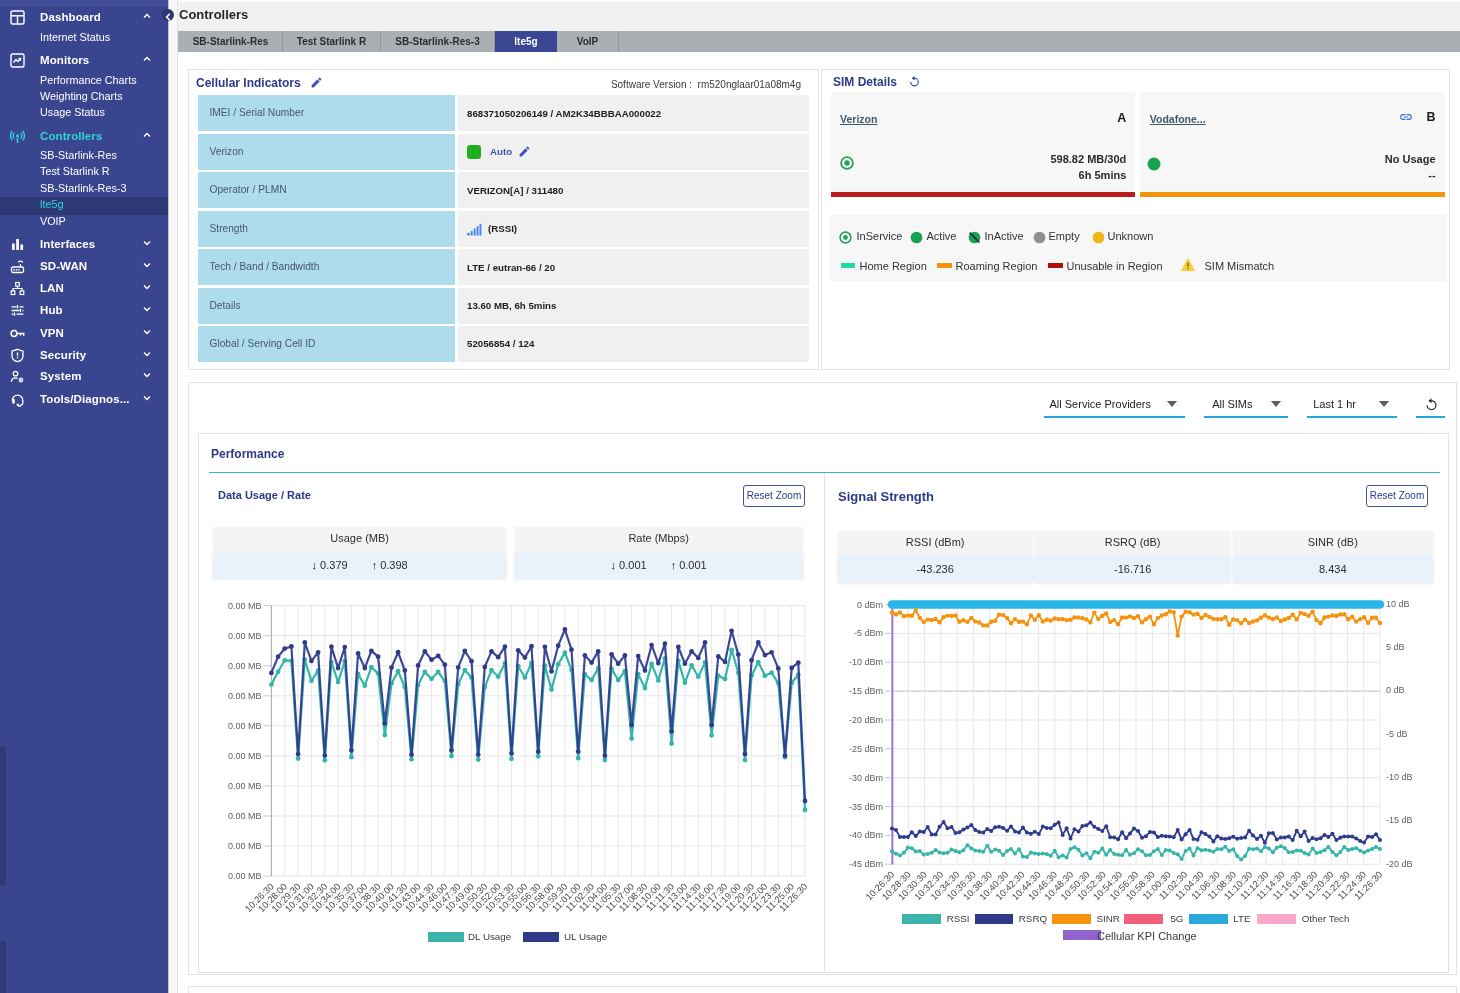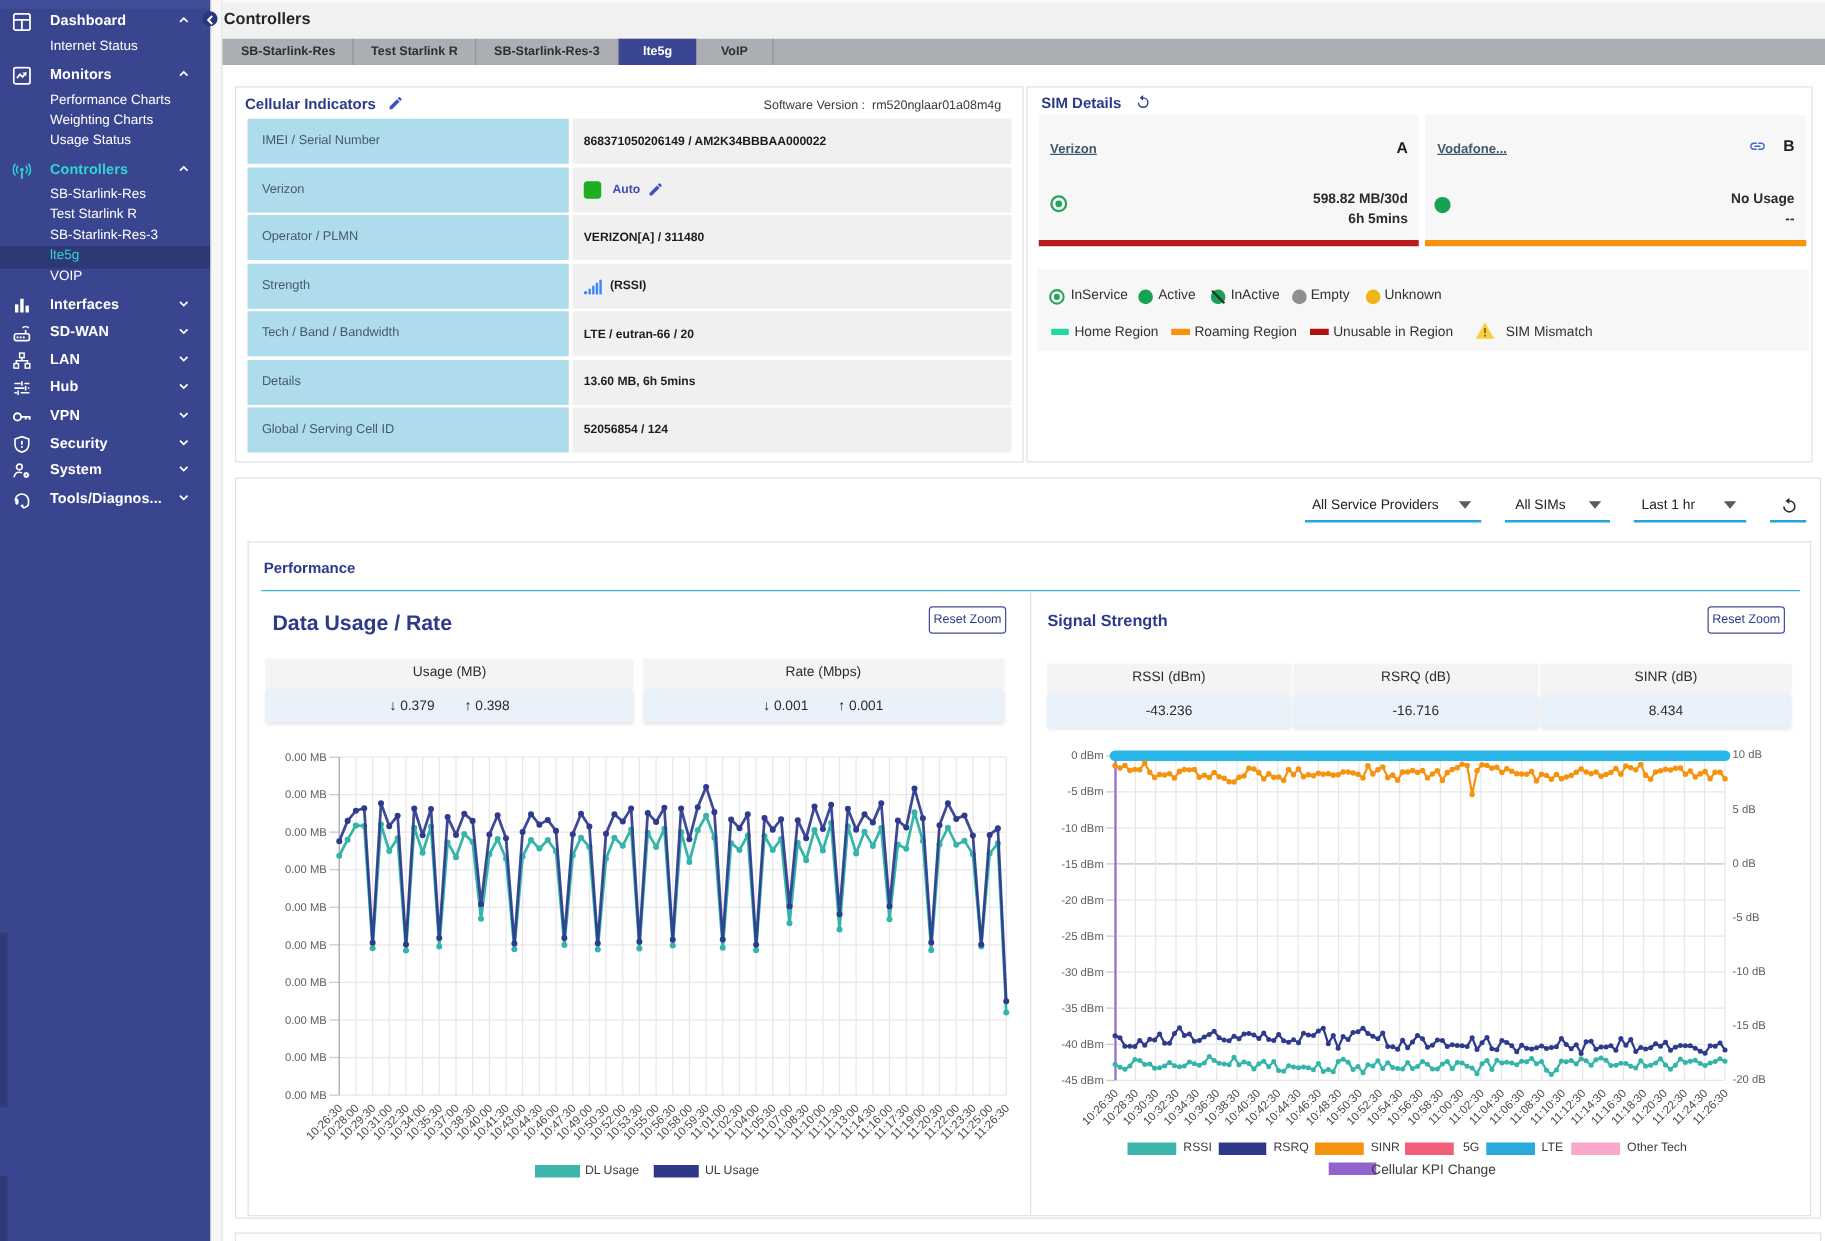--- a/index.html
+++ b/index.html
@@ -383,21 +383,21 @@
       <svg style="position:absolute;left:8px;top:5px;" width="15" height="15" viewBox="0 0 24 24">
           <path d="M12 5V2L7 6l5 4V7a6 6 0 1 1-6 6H4a8 8 0 1 0 8-8z" fill="#2b2b2b"></path>
         </svg>
     </div>
 
     <div style="position:absolute;left:9px;top:50px;width:1251px;height:540px;border:1px solid #e2e2e2;background:#fff;">
       <div class="ptitle" style="left:12px;top:13px;">Performance</div>
       <div style="position:absolute;left:10px;top:38px;width:1231px;height:0;border-top:1.5px solid #2fb9cf;"></div>
       <div style="position:absolute;left:624.5px;top:39px;width:0;height:500px;border-left:1px solid #e2e2e2;"></div>
 
-      <div class="ptitle" style="left:19px;top:55px;font-size:17px;">Data Usage / Rate</div>
+      <div class="ptitle" style="left:19px;top:55px;font-size:11px;">Data Usage / Rate</div>
       <div class="rzoom" style="left:544px;top:51px;">Reset Zoom</div>
       <div class="sthead" style="left:14.3px;top:93px;width:292.7px;">Usage (MB)</div>
       <div class="sthead" style="left:315.6px;top:93px;width:288.1px;">Rate (Mbps)</div>
       <div class="stval" style="left:14.3px;top:117.6px;width:292.7px;"><span style="font-weight:700;color:#111;">↓</span> 0.379<span style="display:inline-block;width:24px;"></span><span style="font-weight:700;color:#111;">↑</span> 0.398</div>
       <div class="stval" style="left:315.6px;top:117.6px;width:288.1px;"><span style="font-weight:700;color:#111;">↓</span> 0.001<span style="display:inline-block;width:24px;"></span><span style="font-weight:700;color:#111;">↑</span> 0.001</div>
       <svg style="position:absolute;left:0;top:150px;" width="624" height="352" viewBox="0 0 624 352">
 <g stroke="#e7e7e7" stroke-width="1">
             <line x1="72.4" y1="21.6" x2="606" y2="21.6"></line>
             <line x1="72.4" y1="51.7" x2="606" y2="51.7"></line>
             <line x1="72.4" y1="81.7" x2="606" y2="81.7"></line>

